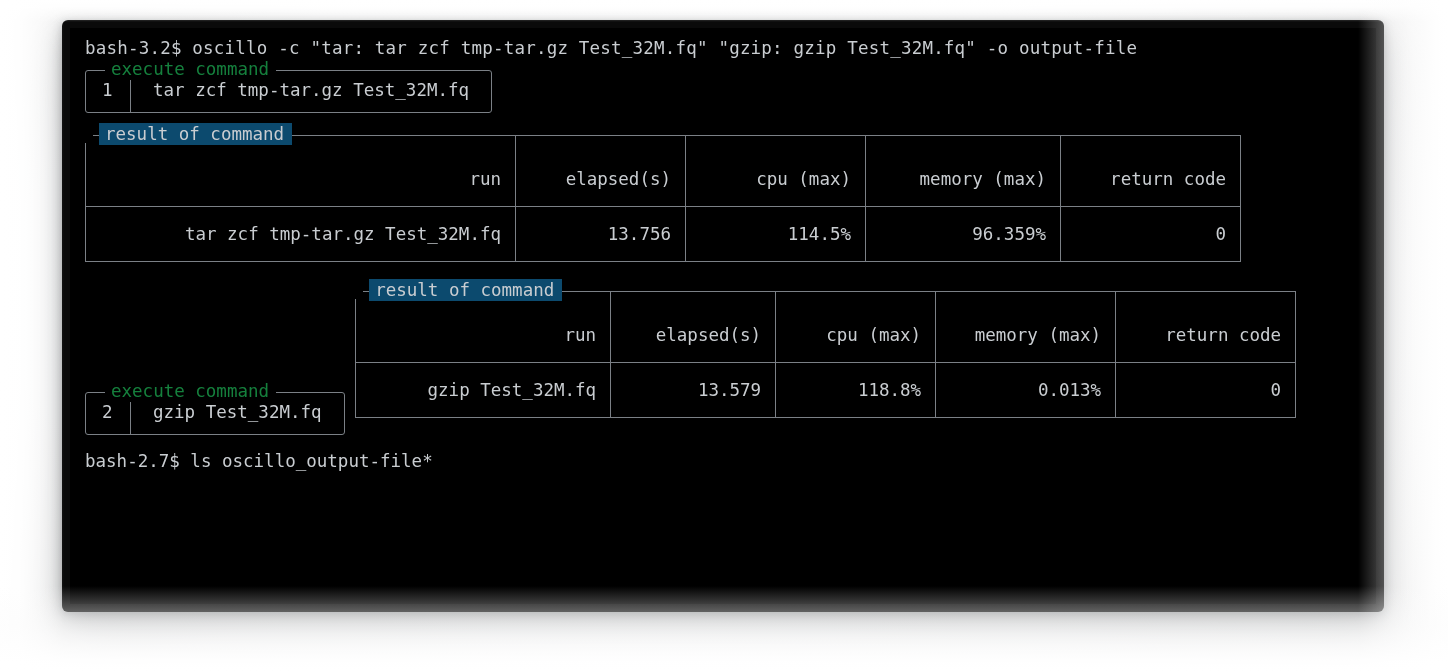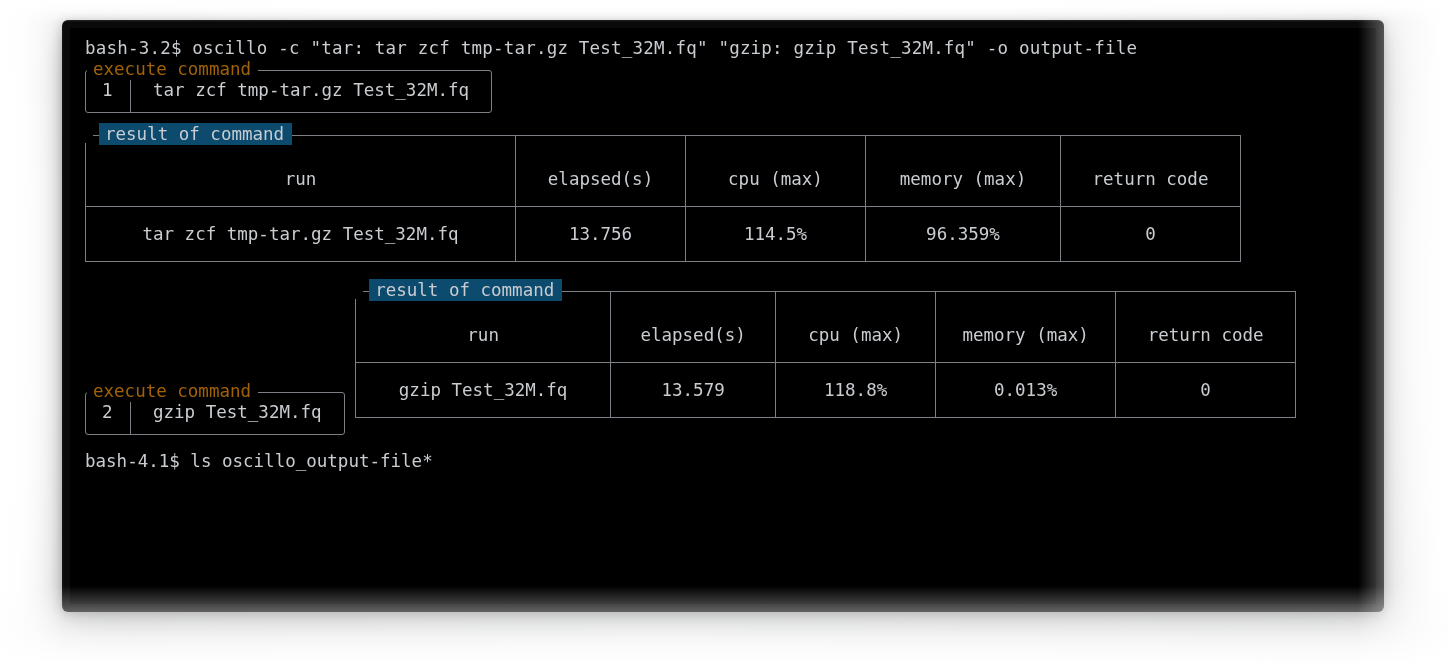--- a/index.html
+++ b/index.html
@@ -92,24 +92,24 @@
   }
   .panel-frame {
     border: 1px solid #7b8086;
     border-radius: 3px;
     display: flex;
     align-items: stretch;
   }
   .panel-title {
     position: absolute;
     top: -12px;
-    left: 2px;
+    left: 20px;
     background: #000000;
     padding: 0 7px 0 6px;
-    color: #a16207;
+    color: #15803d;
     font-size: 17.5px;
     line-height: 22px;
     white-space: nowrap;
     z-index: 3;
   }
   .exec-idx {
     padding: 7px 14px 9px 16px;
     border-right: 1px solid #7b8086;
     white-space: pre;
     min-width: 14px;
@@ -128,21 +128,21 @@
   }
   table.rtable {
     border-collapse: collapse;
     table-layout: fixed;
     color: #c9cdd1;
     font-size: 17.5px;
   }
   table.rtable th,
   table.rtable td {
     border: 1px solid #7b8086;
-    text-align: center;
+    text-align: right;
     font-weight: normal;
     white-space: pre;
     vertical-align: middle;
     padding: 0 14px;
   }
   table.rtable thead th {
     height: 54px;
     padding-top: 16px;
     vertical-align: middle;
   }
@@ -268,21 +268,21 @@
               <td>gzip Test_32M.fq</td>
               <td>13.579</td>
               <td>118.8%</td>
               <td>0.013%</td>
               <td>0</td>
             </tr>
           </tbody>
         </table>
       </div>
 
-      <div class="tail-line">bash-4.1$ ls oscillo_output-file*</div>
+      <div class="tail-line">bash-2.7$ ls oscillo_output-file*</div>
 
     </div>
   </div>
 
   <div class="feather" id="feather-top"></div>
   <div class="feather" id="feather-left"></div>
   <div class="feather" id="feather-right"></div>
   <div class="feather" id="feather-bottom"></div>
 
 </div>

